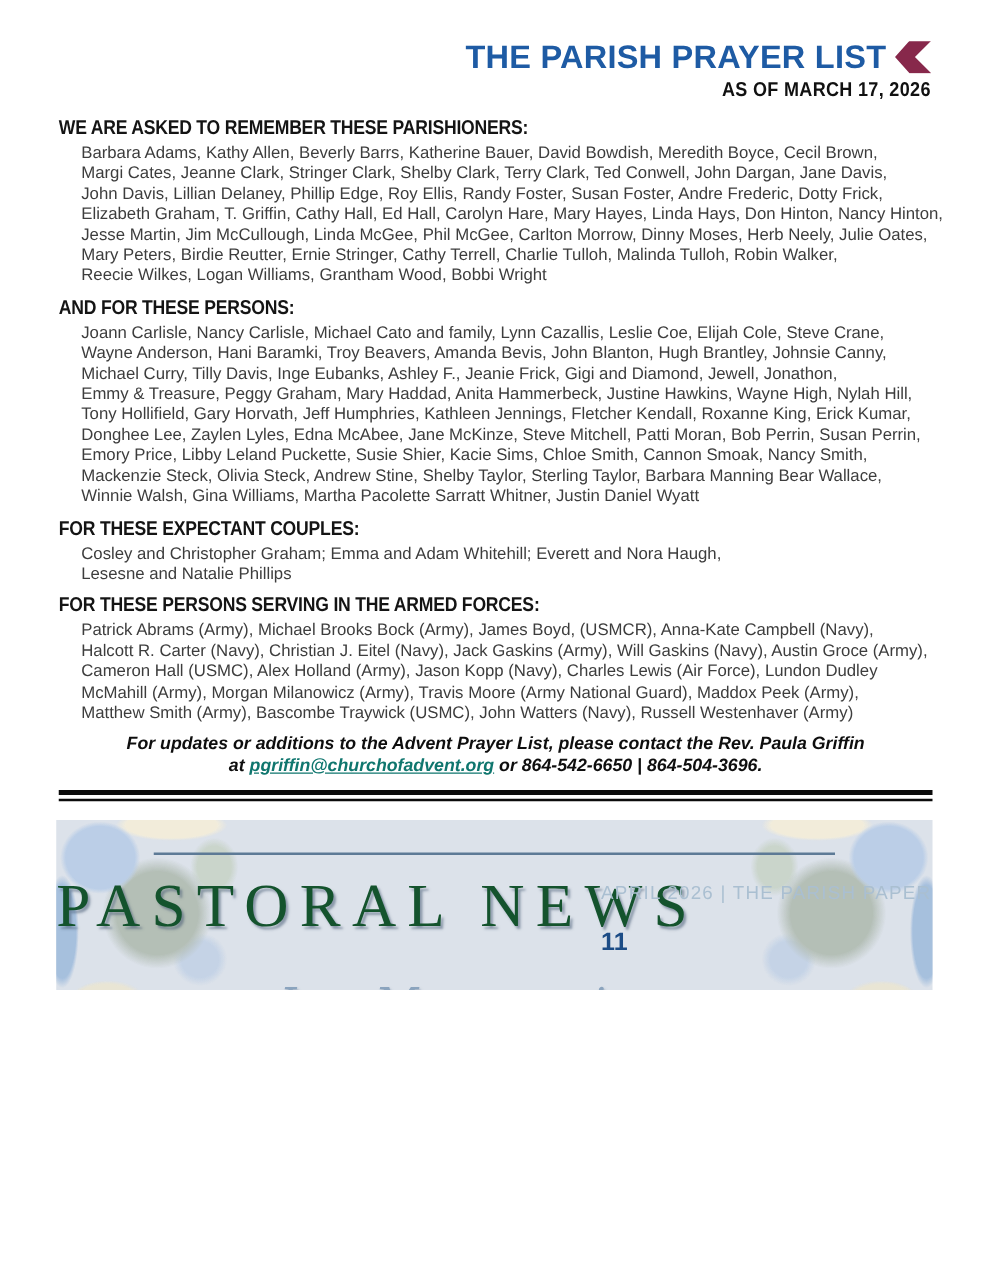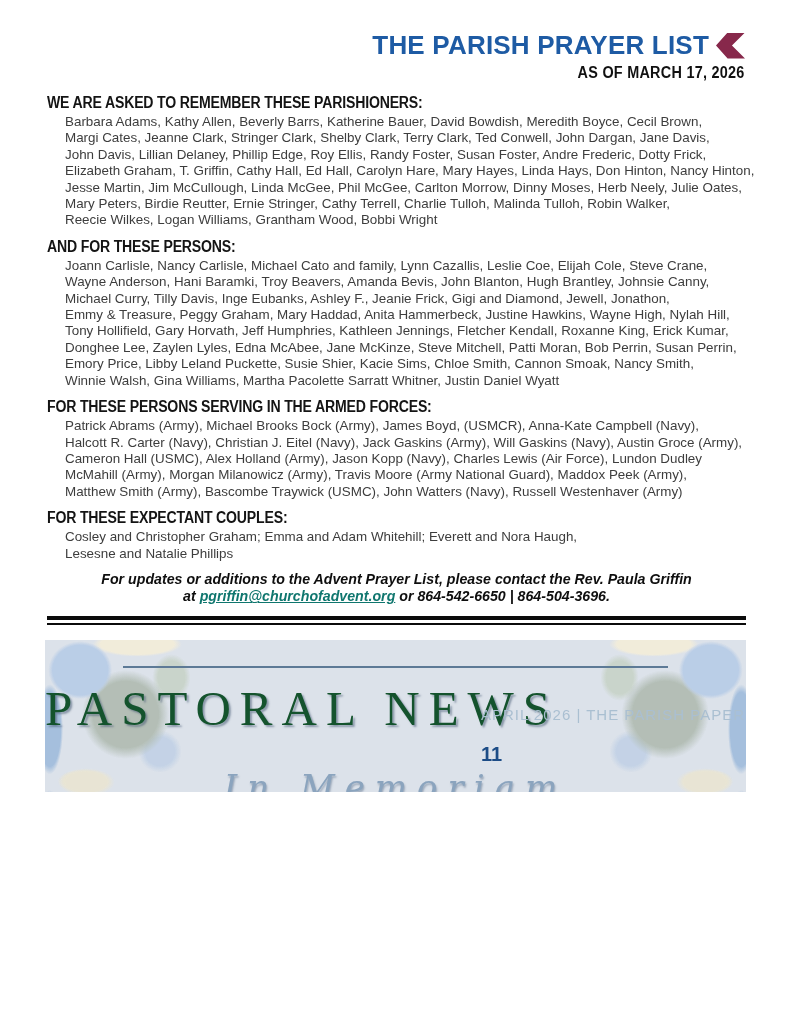--- a/index.html
+++ b/index.html
@@ -131,40 +131,41 @@
     <div class="section">
       <span class="section-heading">AND FOR THESE PERSONS:</span>
       <div class="section-lines">
           <div>Joann Carlisle, Nancy Carlisle, Michael Cato and family, Lynn Cazallis, Leslie Coe, Elijah Cole, Steve Crane,</div>
           <div>Wayne Anderson, Hani Baramki, Troy Beavers, Amanda Bevis, John Blanton, Hugh Brantley, Johnsie Canny,</div>
           <div>Michael Curry, Tilly Davis, Inge Eubanks, Ashley F., Jeanie Frick, Gigi and Diamond, Jewell, Jonathon,</div>
           <div>Emmy &amp; Treasure, Peggy Graham, Mary Haddad, Anita Hammerbeck, Justine Hawkins, Wayne High, Nylah Hill,</div>
           <div>Tony Hollifield, Gary Horvath, Jeff Humphries, Kathleen Jennings, Fletcher Kendall, Roxanne King, Erick Kumar,</div>
           <div>Donghee Lee, Zaylen Lyles, Edna McAbee, Jane McKinze, Steve Mitchell, Patti Moran, Bob Perrin, Susan Perrin,</div>
           <div>Emory Price, Libby Leland Puckette, Susie Shier, Kacie Sims, Chloe Smith, Cannon Smoak, Nancy Smith,</div>
+          <div>Mackenzie Steck, Olivia Steck, Andrew Stine, Shelby Taylor, Sterling Taylor, Barbara Manning Bear Wallace,</div>
           <div>Winnie Walsh, Gina Williams, Martha Pacolette Sarratt Whitner, Justin Daniel Wyatt</div>
+        </div>
+    </div>
+
+    <div class="section">
+      <span class="section-heading">FOR THESE EXPECTANT COUPLES:</span>
+      <div class="section-lines">
+          <div>Cosley and Christopher Graham; Emma and Adam Whitehill; Everett and Nora Haugh,</div>
+          <div>Lesesne and Natalie Phillips</div>
         </div>
     </div>
 
     <div class="section">
       <span class="section-heading">FOR THESE PERSONS SERVING IN THE ARMED FORCES:</span>
       <div class="section-lines">
           <div>Patrick Abrams (Army), Michael Brooks Bock (Army), James Boyd, (USMCR), Anna-Kate Campbell (Navy),</div>
           <div>Halcott R. Carter (Navy), Christian J. Eitel (Navy), Jack Gaskins (Army), Will Gaskins (Navy), Austin Groce (Army),</div>
           <div>Cameron Hall (USMC), Alex Holland (Army), Jason Kopp (Navy), Charles Lewis (Air Force), Lundon Dudley</div>
           <div>McMahill (Army), Morgan Milanowicz (Army), Travis Moore (Army National Guard), Maddox Peek (Army),</div>
           <div>Matthew Smith (Army), Bascombe Traywick (USMC), John Watters (Navy), Russell Westenhaver (Army)</div>
-        </div>
-    </div>
-
-    <div class="section">
-      <span class="section-heading">FOR THESE EXPECTANT COUPLES:</span>
-      <div class="section-lines">
-          <div>Cosley and Christopher Graham; Emma and Adam Whitehill; Everett and Nora Haugh,</div>
-          <div>Lesesne and Natalie Phillips</div>
         </div>
     </div>
 
     <div class="note">
       <div>For updates or additions to the Advent Prayer List, please contact the Rev. Paula Griffin</div>
       <div><span>at </span><span class="email">pgriffin@churchofadvent.org</span><span> or 864-542-6650 | 864-504-3696.</span></div>
     </div>
 
     <div class="double-rule"></div>
   </div>

